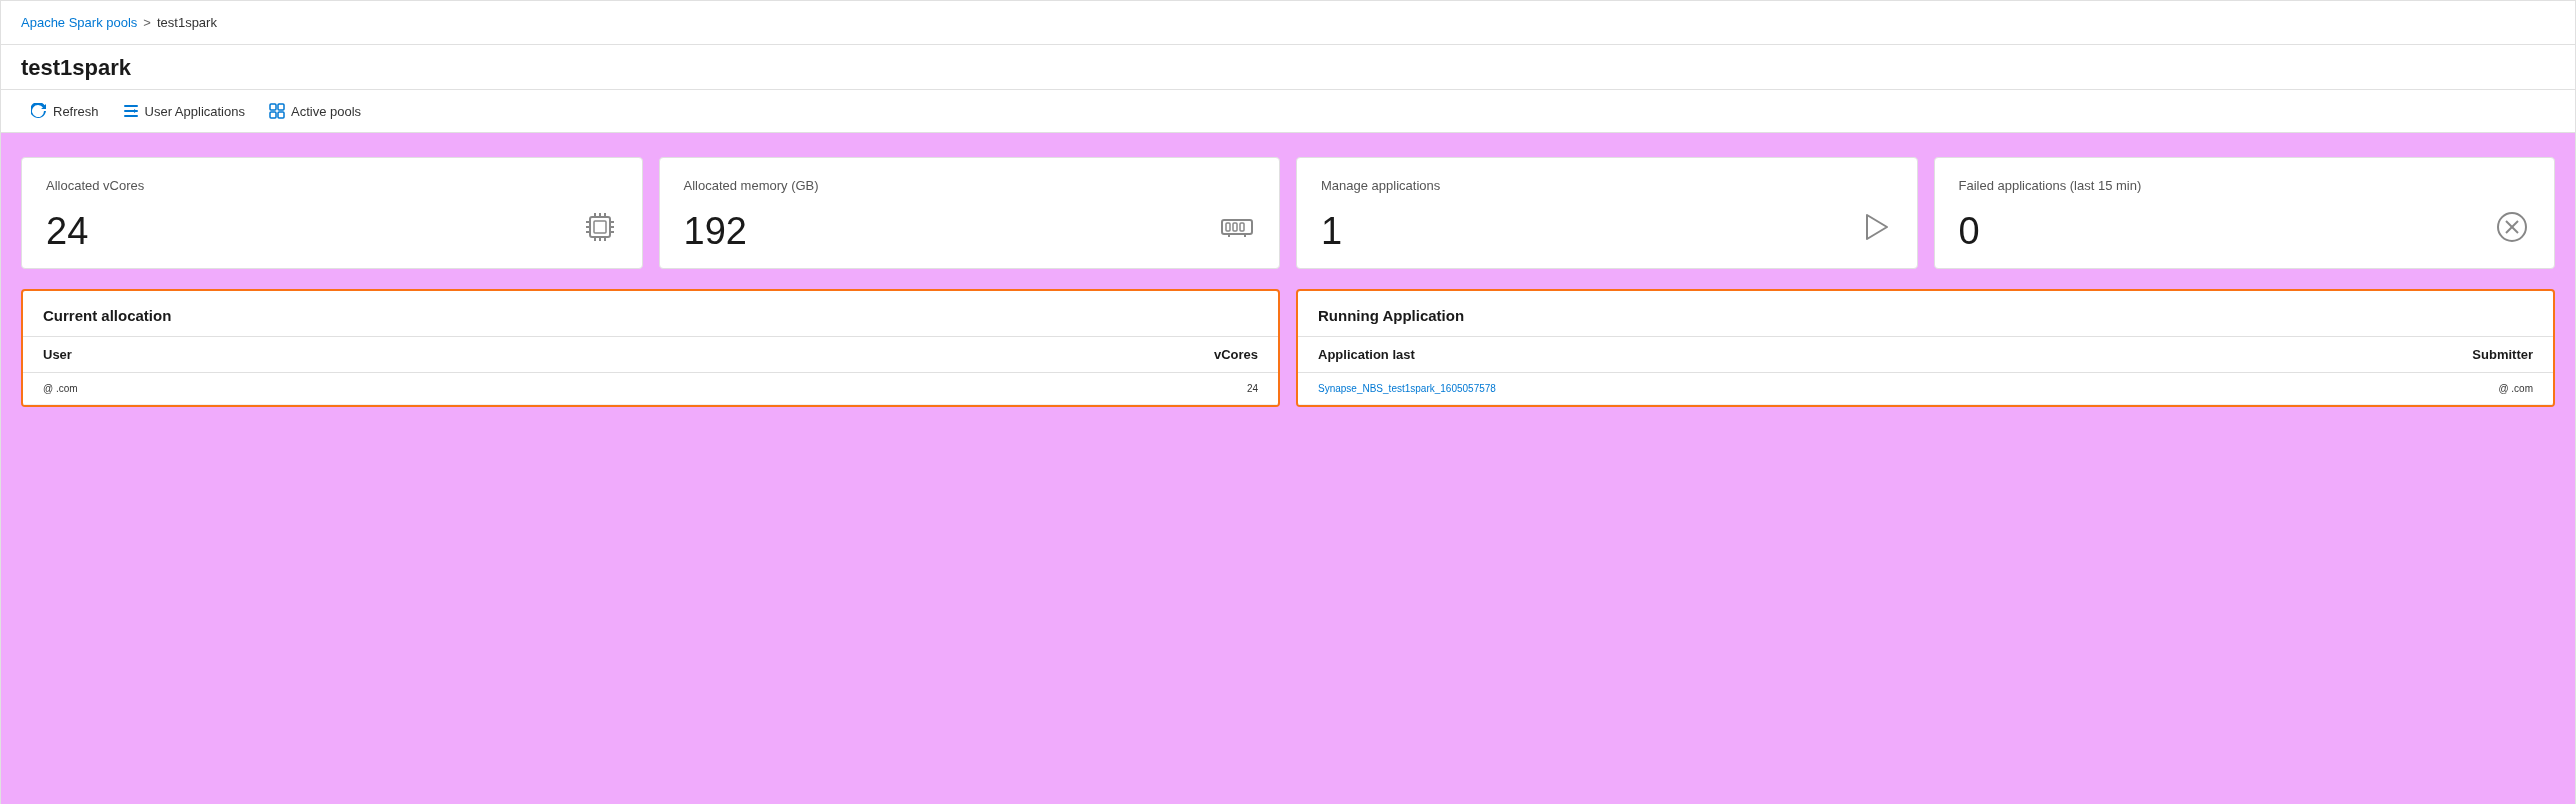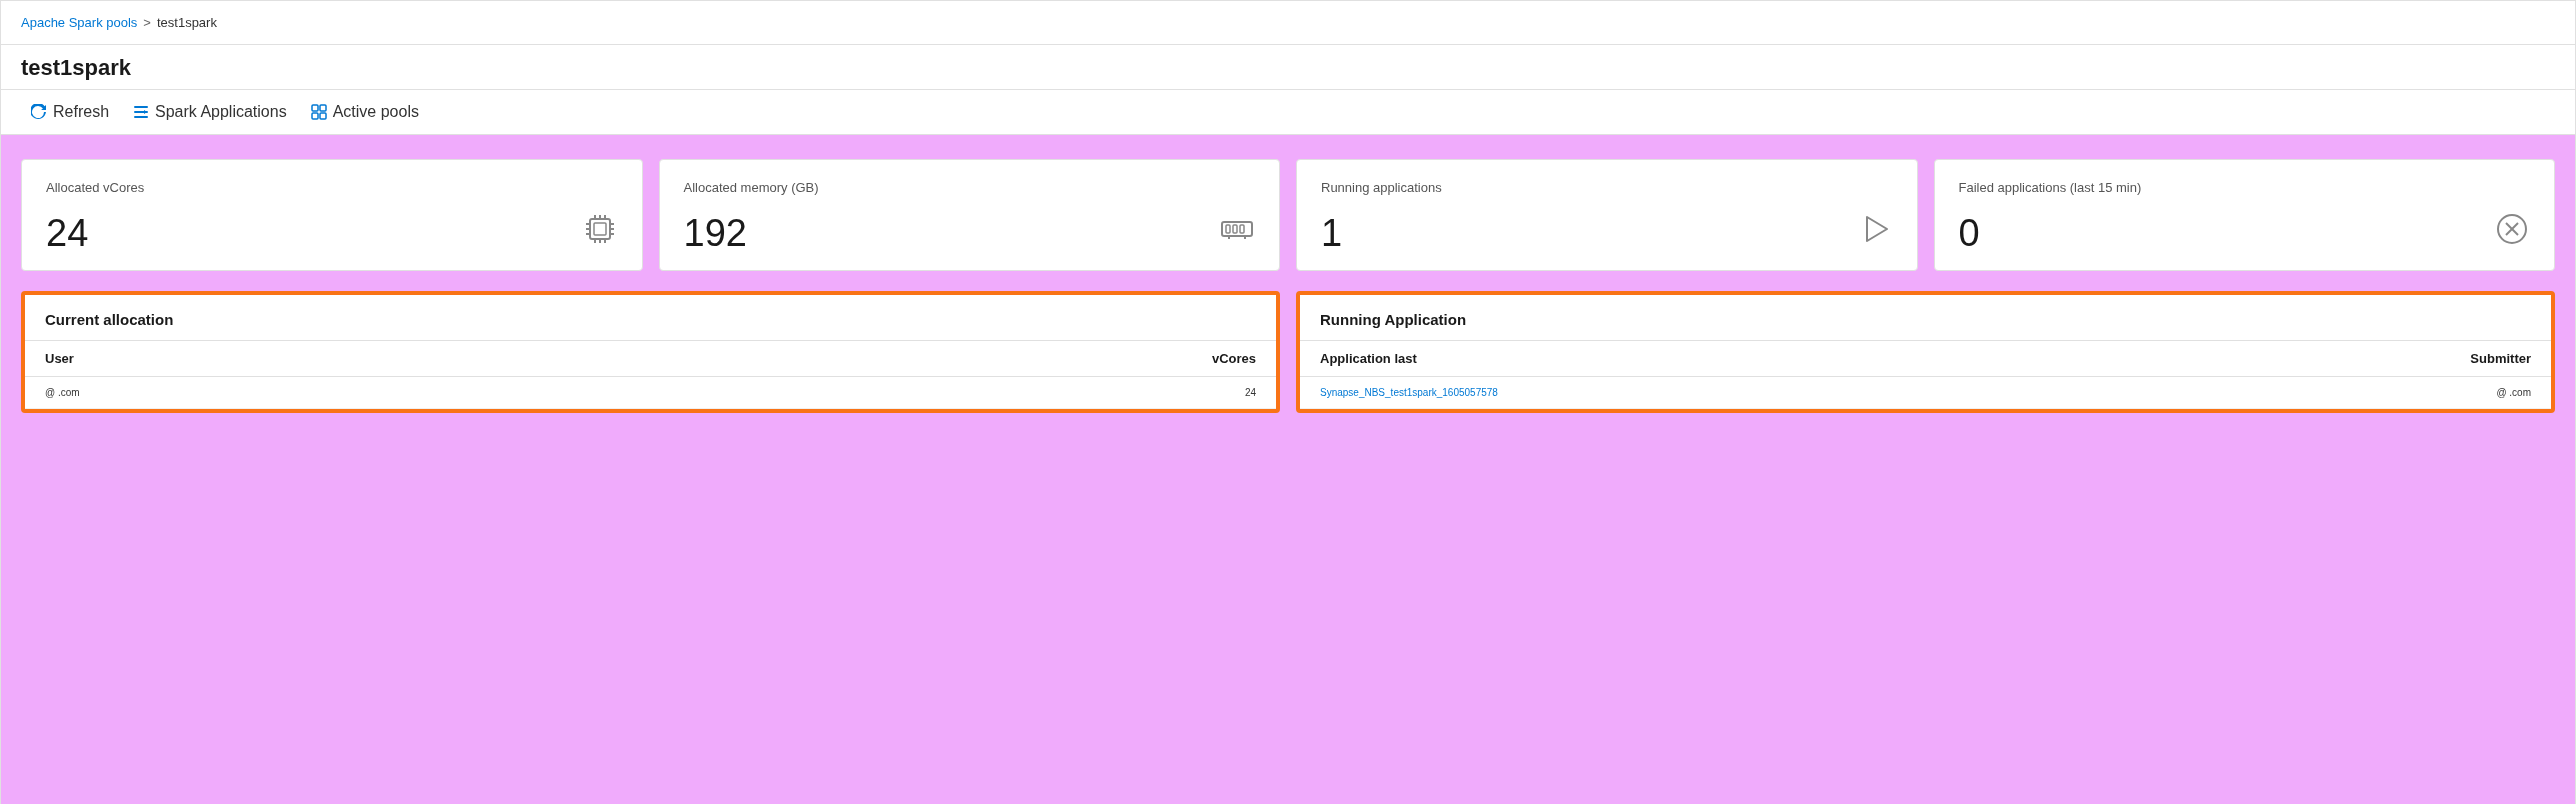--- a/index.html
+++ b/index.html
@@ -54,21 +54,21 @@
       gap: 4px;
     }
     .toolbar-btn {
       display: flex;
       align-items: center;
       gap: 6px;
       padding: 5px 10px;
       border: none;
       background: transparent;
       cursor: pointer;
-      font-size: 16px;
+      font-size: 13px;
       color: #333;
       border-radius: 2px;
     }
     .toolbar-btn .btn-icon {
       color: #0078d4;
       font-size: 16px;
       display: flex;
       align-items: center;
     }
 
@@ -117,21 +117,21 @@
       opacity: 0.7;
     }
 
     
     .lower-row {
       display: flex;
       gap: 16px;
     }
     .panel {
       background: #fff;
-      border: 4px solid #f97316;
+      border: 2px solid #f97316;
       border-radius: 4px;
       overflow: hidden;
     }
     .panel-left {
       flex: 1;
     }
     .panel-right {
       flex: 1;
     }
     .panel-header {
@@ -198,21 +198,21 @@
 
     <button class="toolbar-btn">
       <span class="btn-icon">
         <svg width="16" height="16" viewBox="0 0 16 16" fill="none" xmlns="http://www.w3.org/2000/svg">
           <rect x="1" y="2" width="14" height="2" rx="1" fill="#0078d4"></rect>
           <rect x="1" y="7" width="14" height="2" rx="1" fill="#0078d4"></rect>
           <rect x="1" y="12" width="14" height="2" rx="1" fill="#0078d4"></rect>
           <polygon points="11,6 11,10 14,8" fill="#0078d4"></polygon>
         </svg>
       </span>
-      <span>Spark Applications</span>
+      <span>User Applications</span>
     </button>
 
     <button class="toolbar-btn">
       <span class="btn-icon">
         <svg width="16" height="16" viewBox="0 0 16 16" fill="none" xmlns="http://www.w3.org/2000/svg">
           <rect x="1" y="1" width="6" height="6" rx="1" stroke="#0078d4" stroke-width="1.5" fill="none"></rect>
           <rect x="9" y="1" width="6" height="6" rx="1" stroke="#0078d4" stroke-width="1.5" fill="none"></rect>
           <rect x="1" y="9" width="6" height="6" rx="1" stroke="#0078d4" stroke-width="1.5" fill="none"></rect>
           <rect x="9" y="9" width="6" height="6" rx="1" stroke="#0078d4" stroke-width="1.5" fill="none"></rect>
         </svg>
@@ -266,21 +266,21 @@
               <rect x="21" y="14" width="4" height="8" rx="1" stroke="#555" stroke-width="1.5" fill="none"></rect>
               <line x1="10" y1="25" x2="10" y2="28" stroke="#555" stroke-width="2"></line>
               <line x1="26" y1="25" x2="26" y2="28" stroke="#555" stroke-width="2"></line>
             </svg>
           </span>
         </div>
       </div>
 
       <div class="metric-card">
         <div class="metric-label">
-          <span>Running applications</span>
+          <span>Manage applications</span>
         </div>
         <div class="metric-value-row">
           <span class="metric-value">1</span>
           <span class="metric-icon">
             <svg width="36" height="36" viewBox="0 0 36 36" fill="none" xmlns="http://www.w3.org/2000/svg">
               <polygon points="10,6 30,18 10,30" stroke="#555" stroke-width="2" fill="none" stroke-linejoin="round"></polygon>
             </svg>
           </span>
         </div>
       </div>

